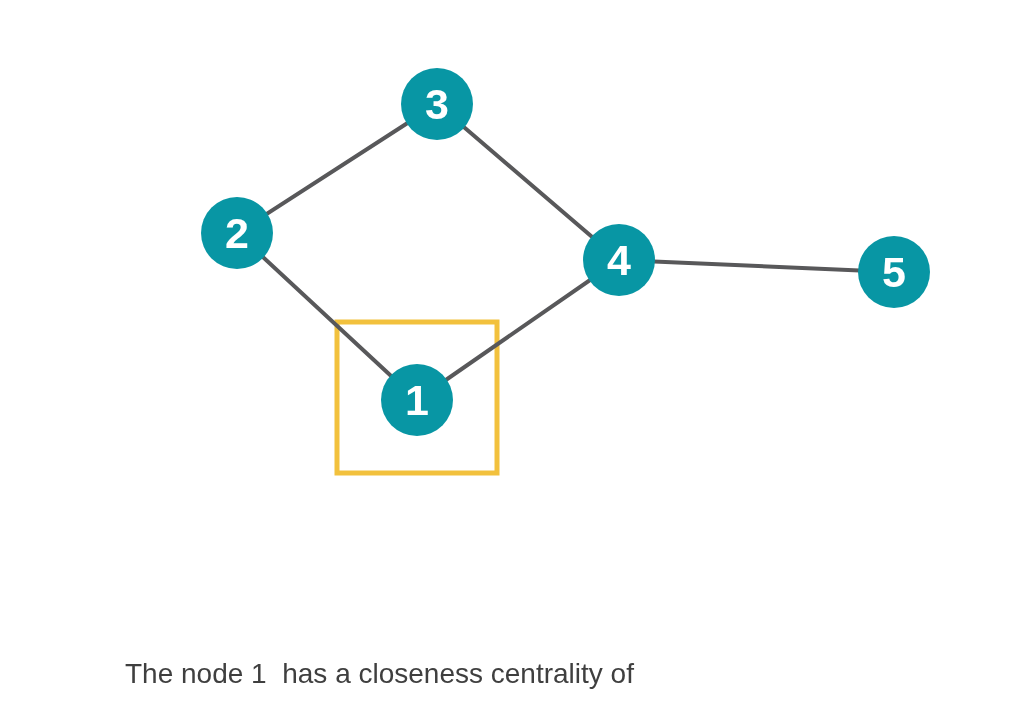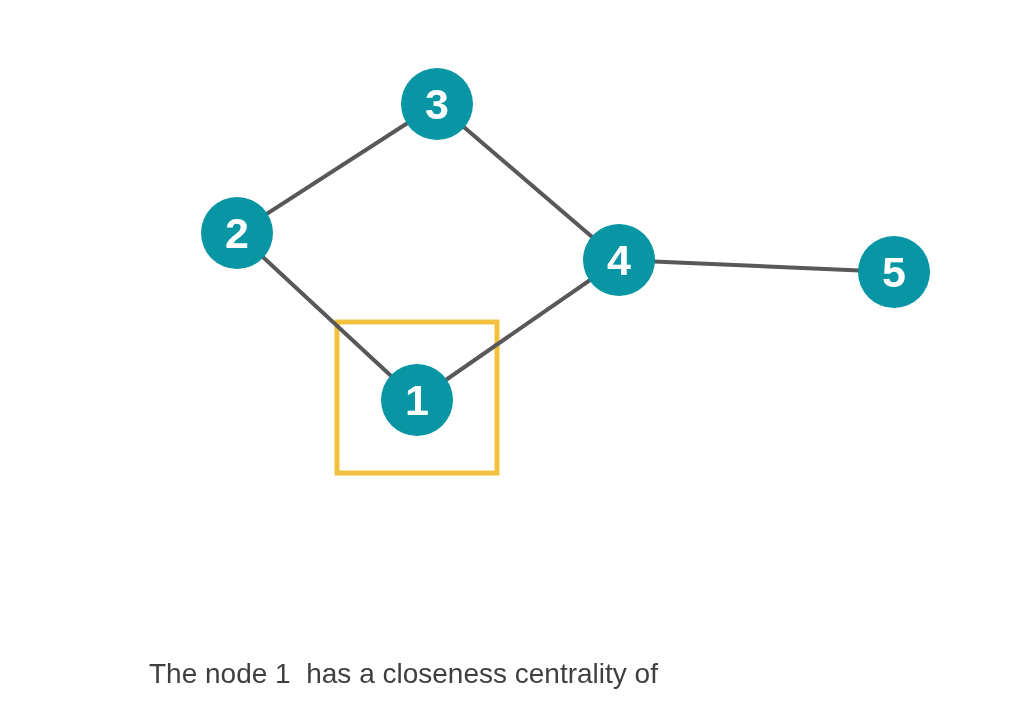--- a/index.html
+++ b/index.html
@@ -24,21 +24,20 @@
     position: absolute;
     left: 125px;
     top: 564px;
     font-size: 28px;
     line-height: 44px;
     color: #3F3F3F;
     white-space: pre-wrap;
   }
   .caption .cap-line {
     display: block;
-    margin-left: 24px;
   }
 </style>
 </head>
 <body>
 
 <div class="canvas">
 
   <svg class="graph-svg" id="graph-svg" width="1032" height="710" viewBox="0 0 1032 710">
       <rect x="337" y="322" width="160" height="151" fill="none" stroke="#F2C13D" stroke-width="5"></rect>
       <line x1="237" y1="233" x2="437" y2="104" stroke="#58585A" stroke-width="4" stroke-linecap="round"></line>

